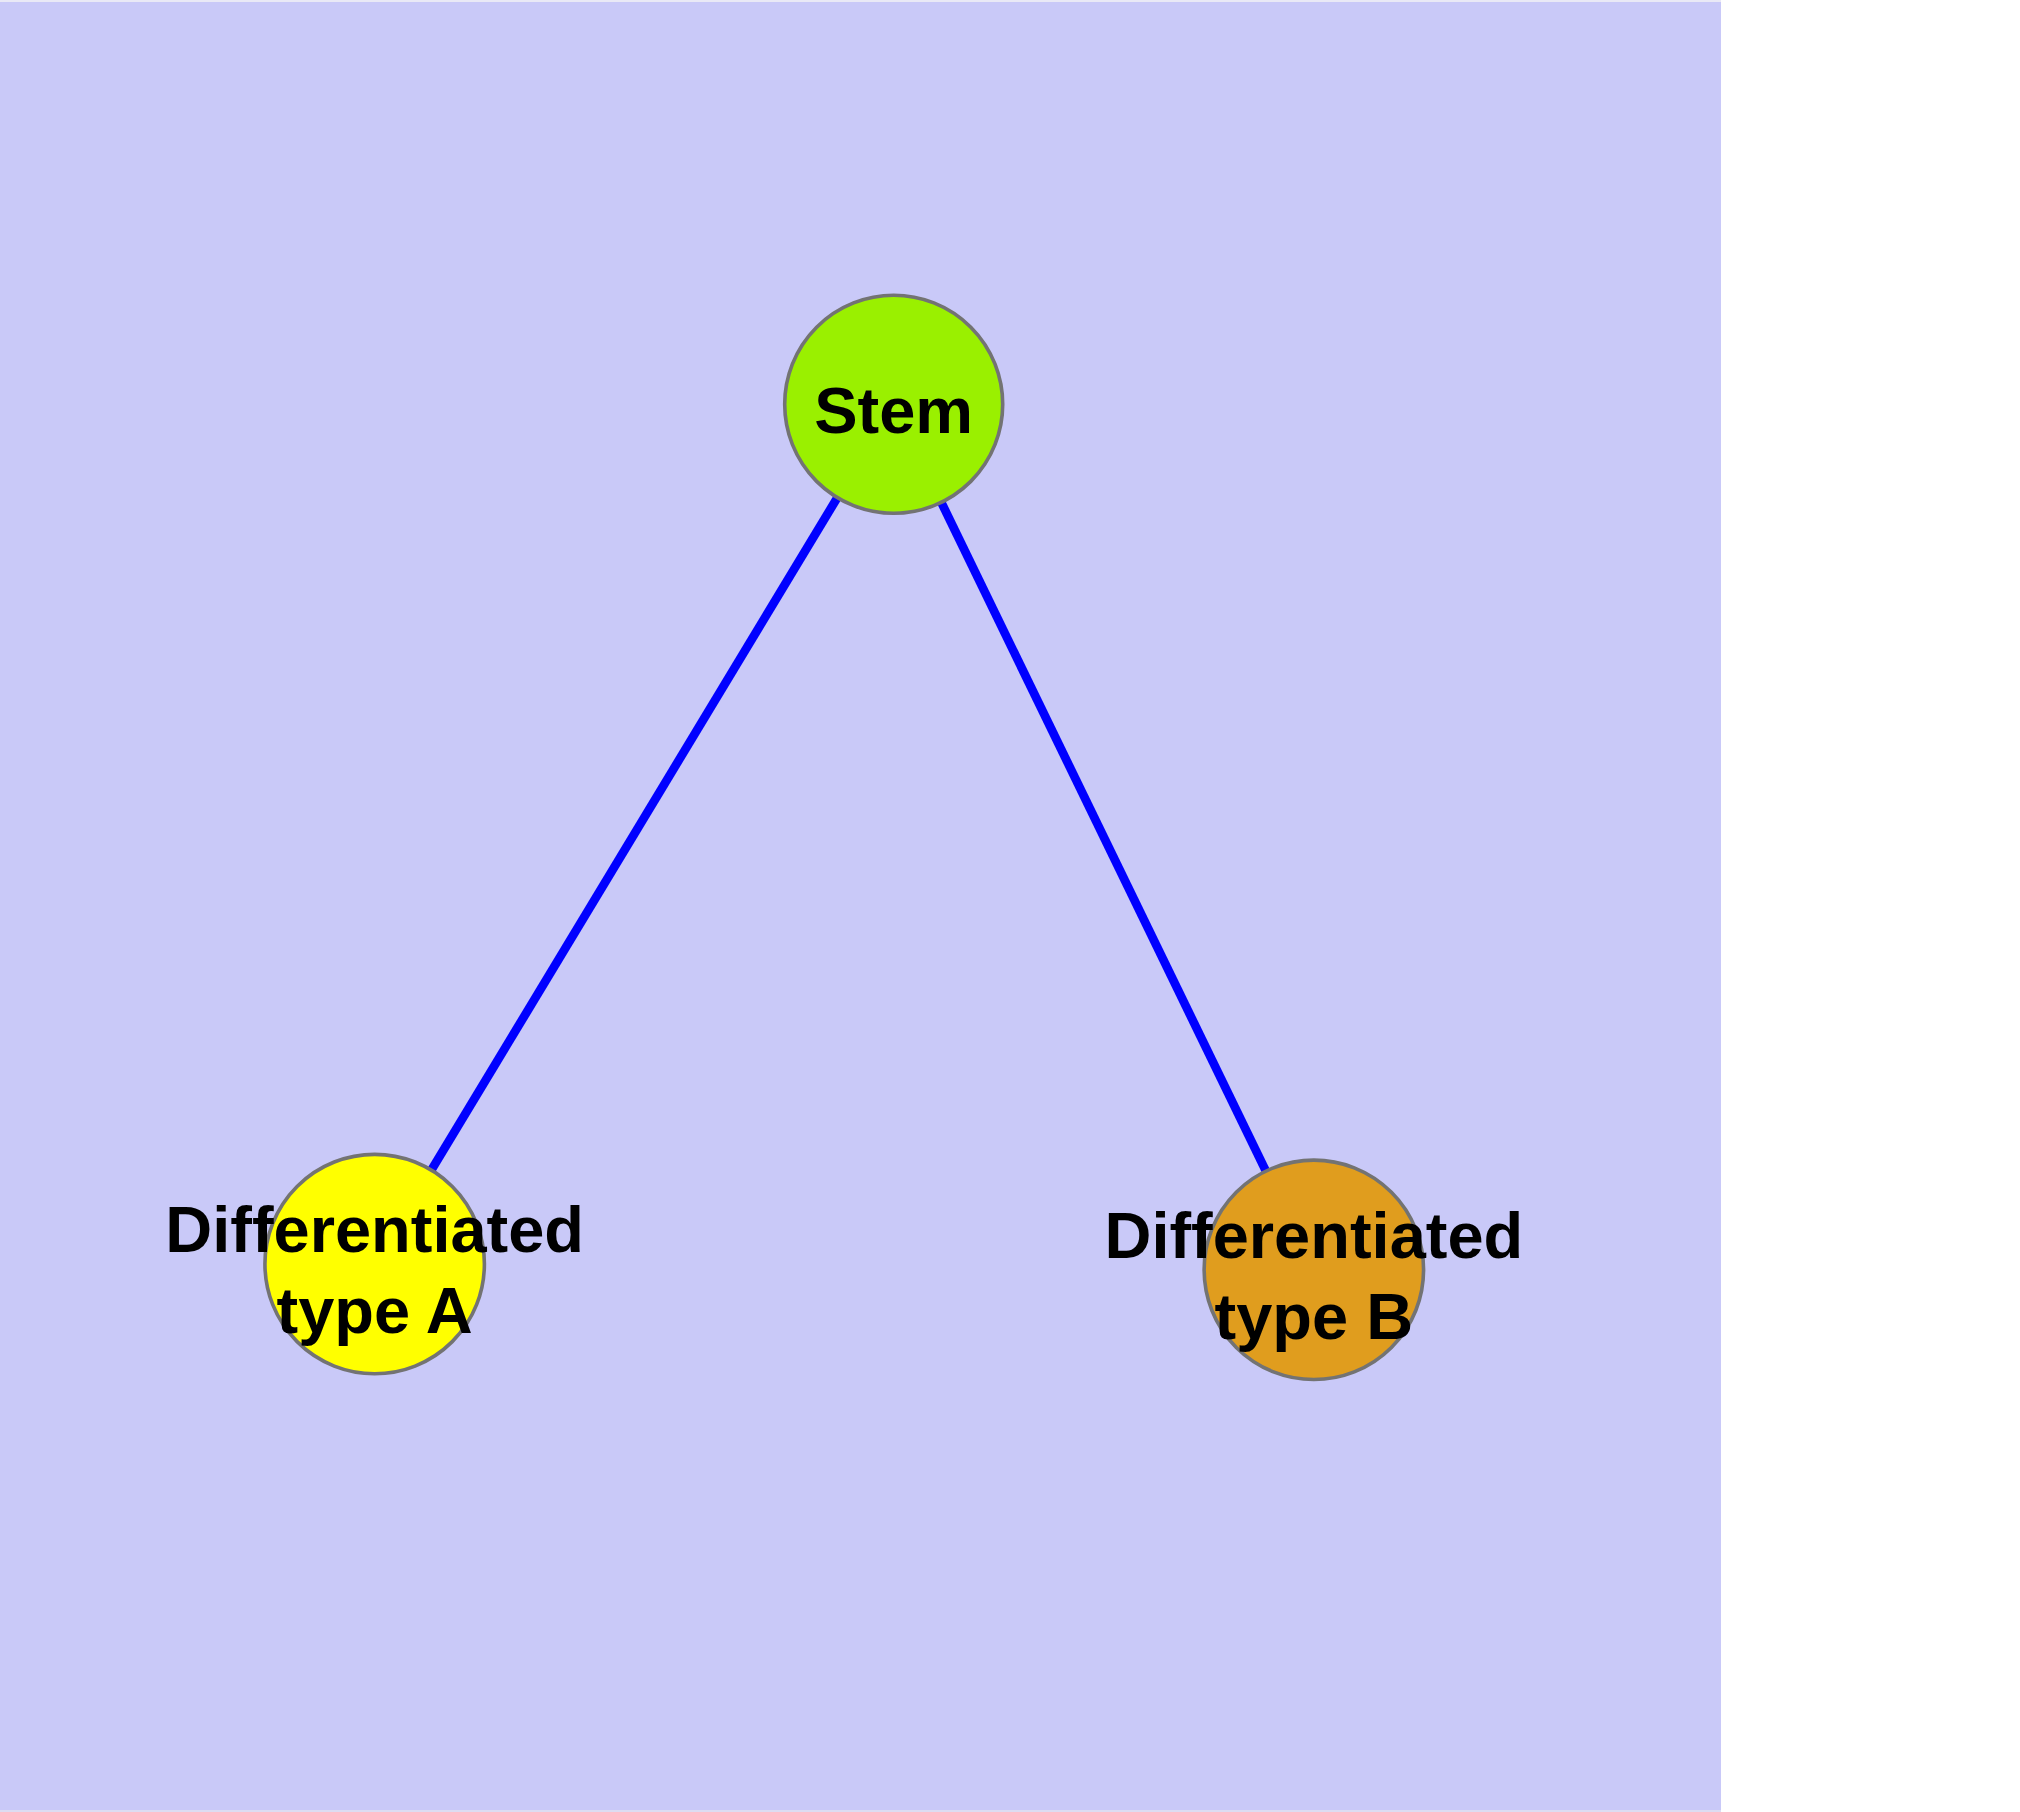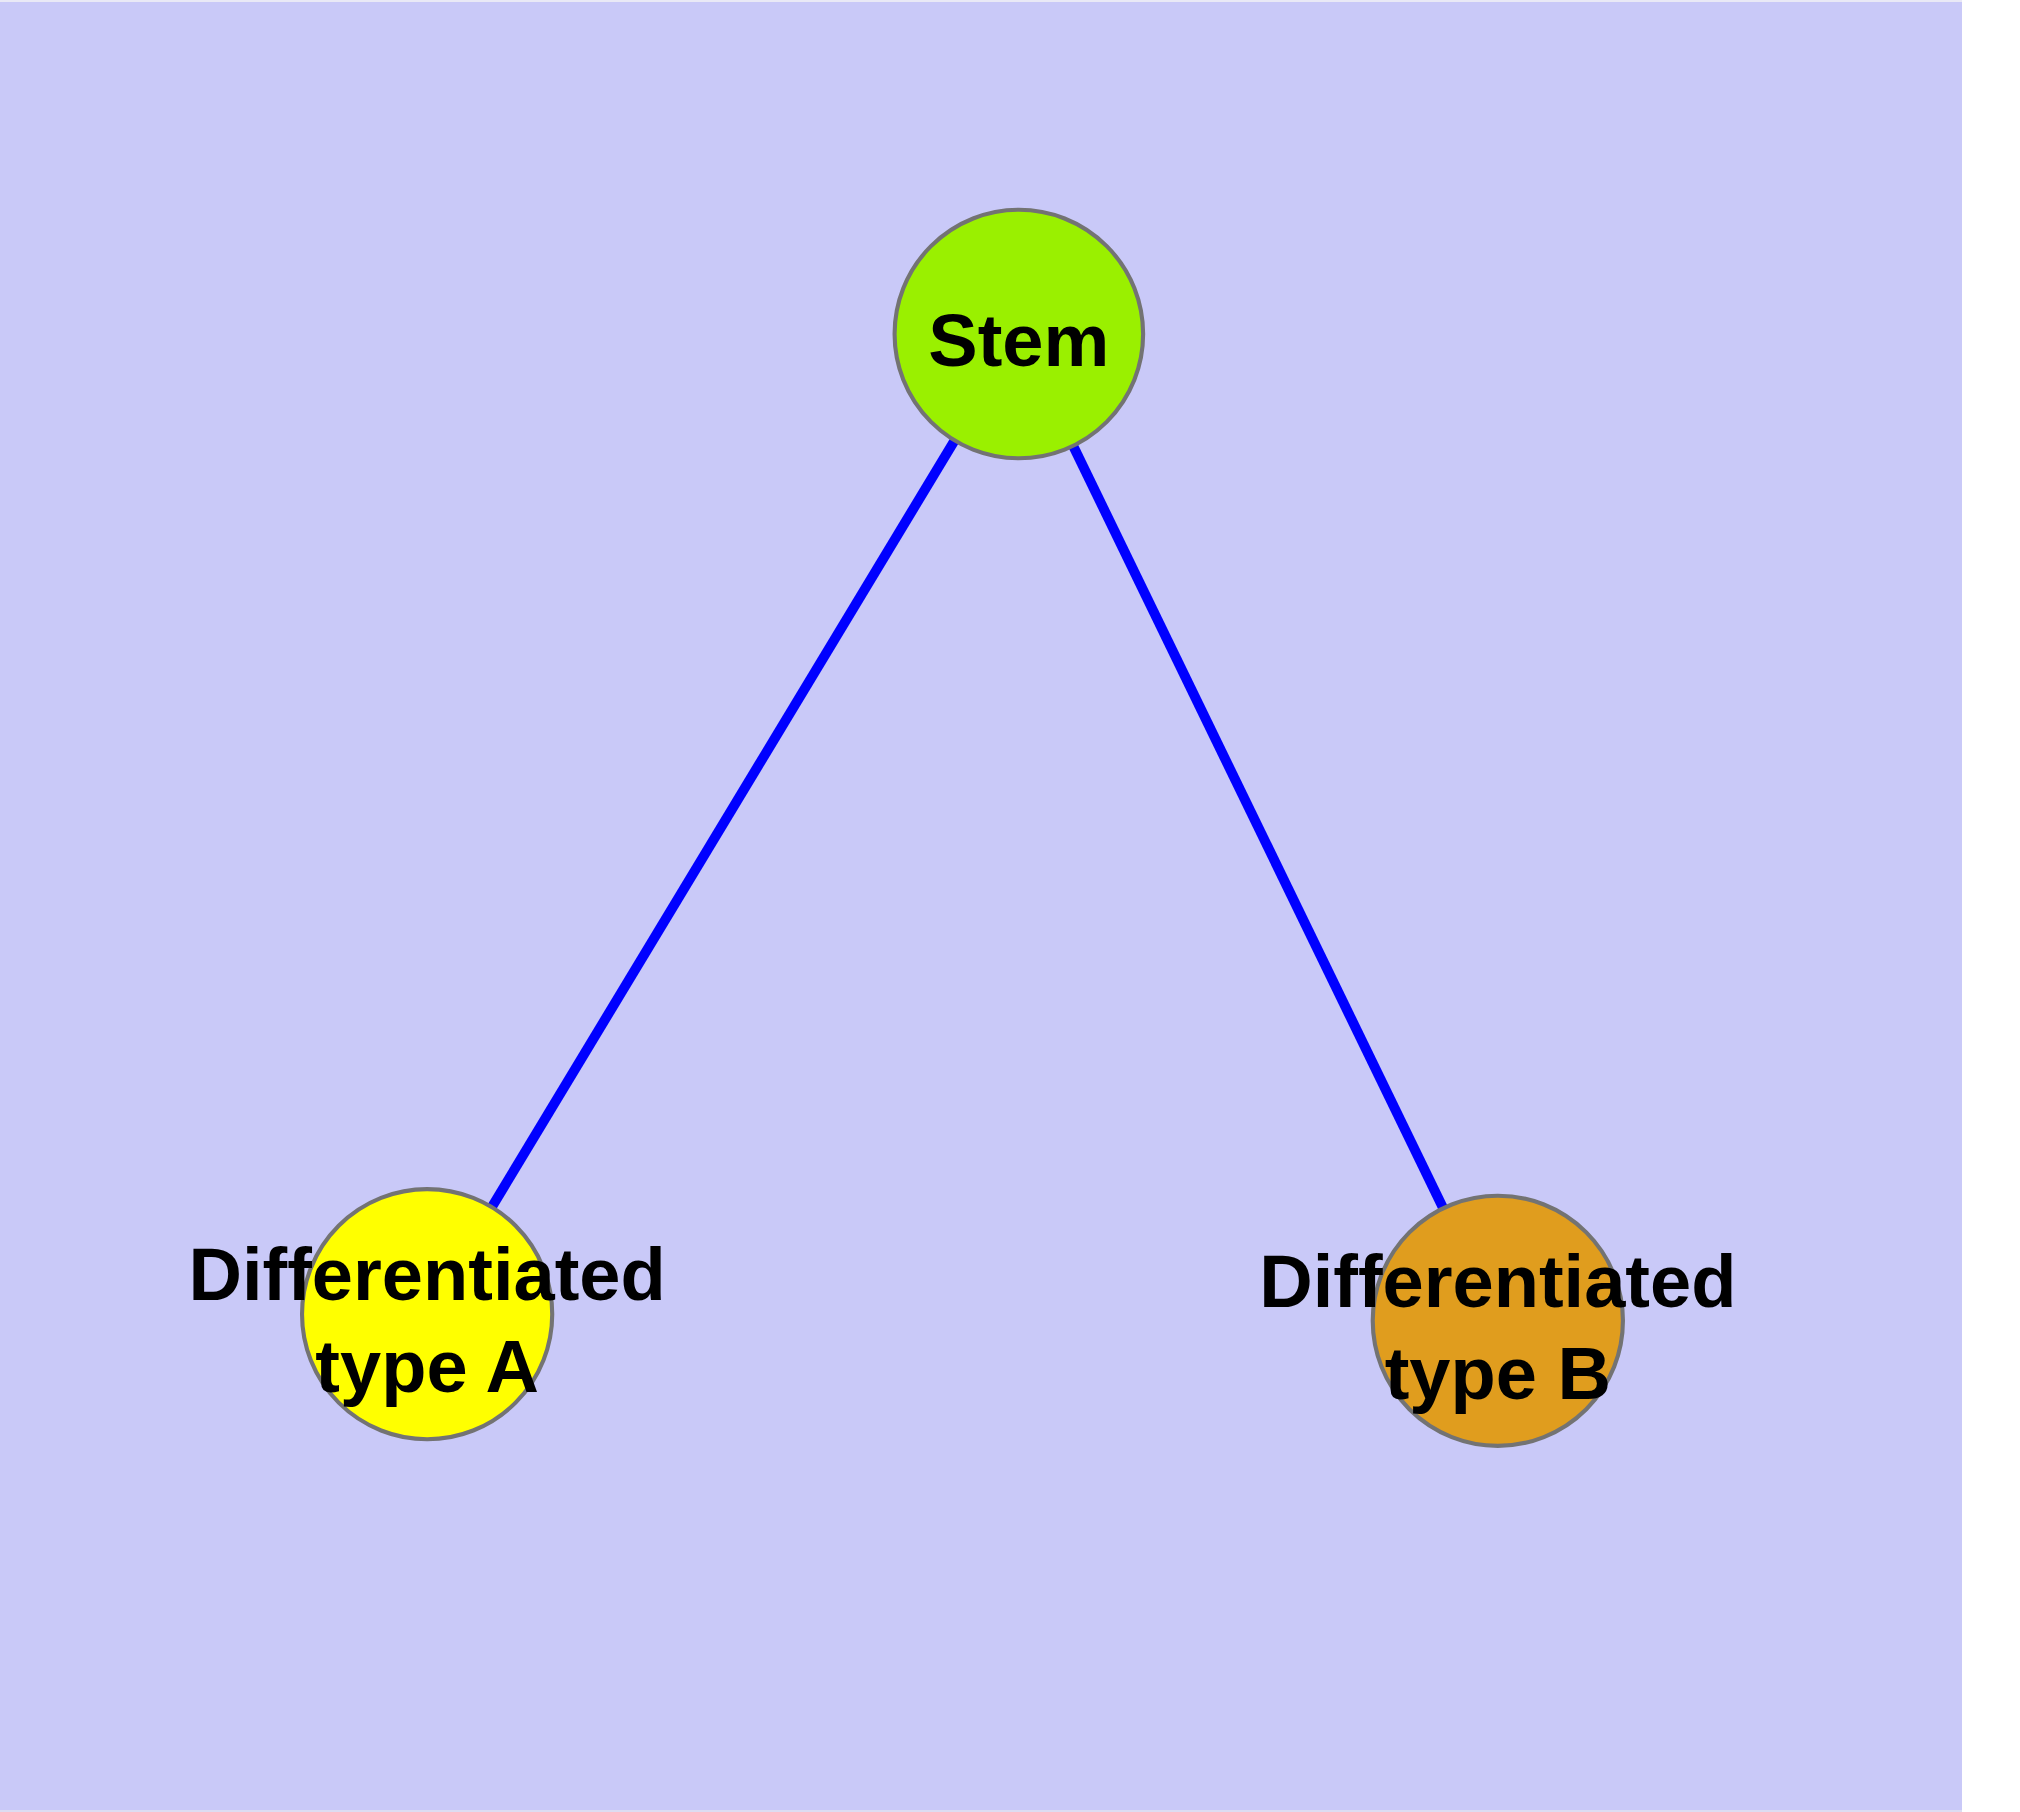--- a/index.html
+++ b/index.html
@@ -4,21 +4,21 @@
 <style>
   html, body {
     margin: 0;
     padding: 0;
   }
   body {
     font-family: "Liberation Sans", sans-serif;
   }
   .canvas {
     position: relative;
-    width: 1962px;
+    width: 1721px;
     height: 1812px;
     box-sizing: border-box;
     border-top: 2.5px solid #e9e9f6;
     border-bottom: 2.5px solid #dcdcf2;
     overflow: hidden;
   }
   .canvas svg {
     position: absolute;
     left: 0;
     top: 0;

